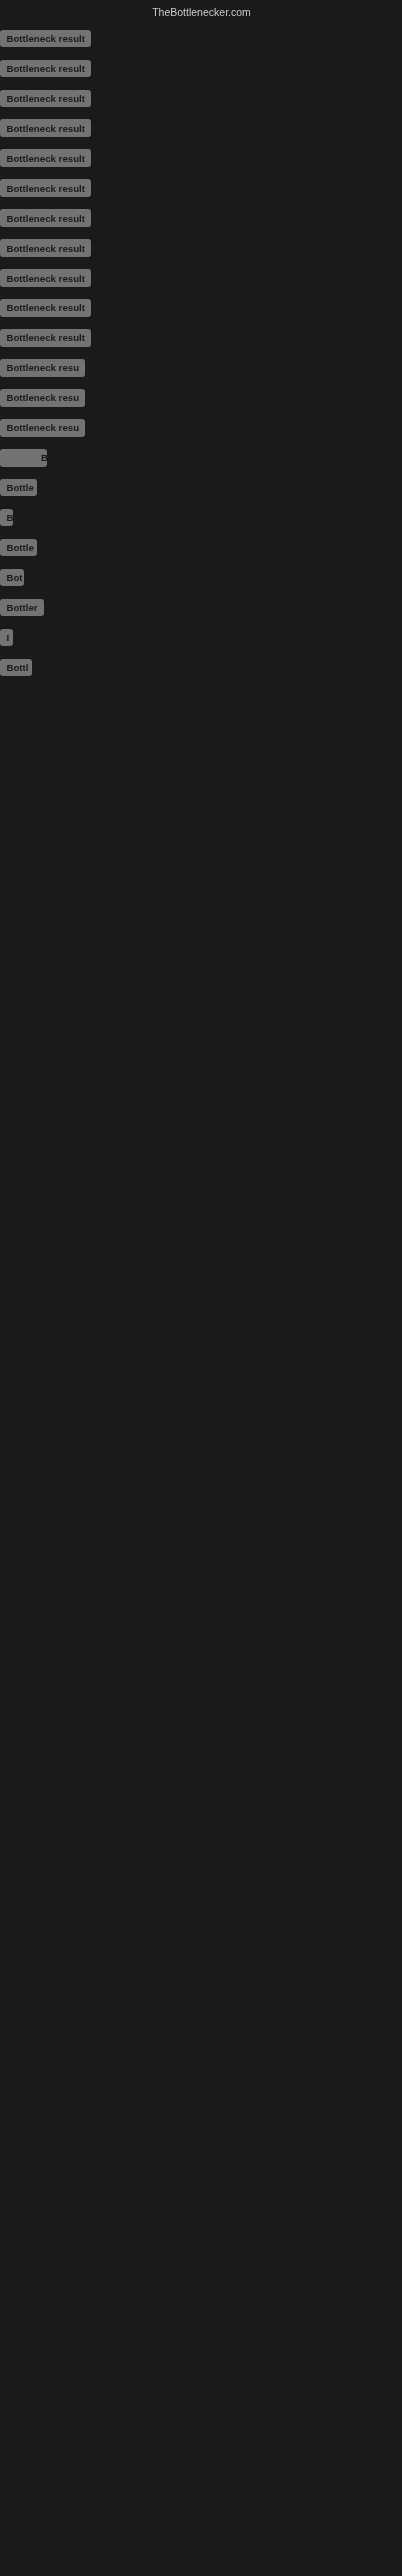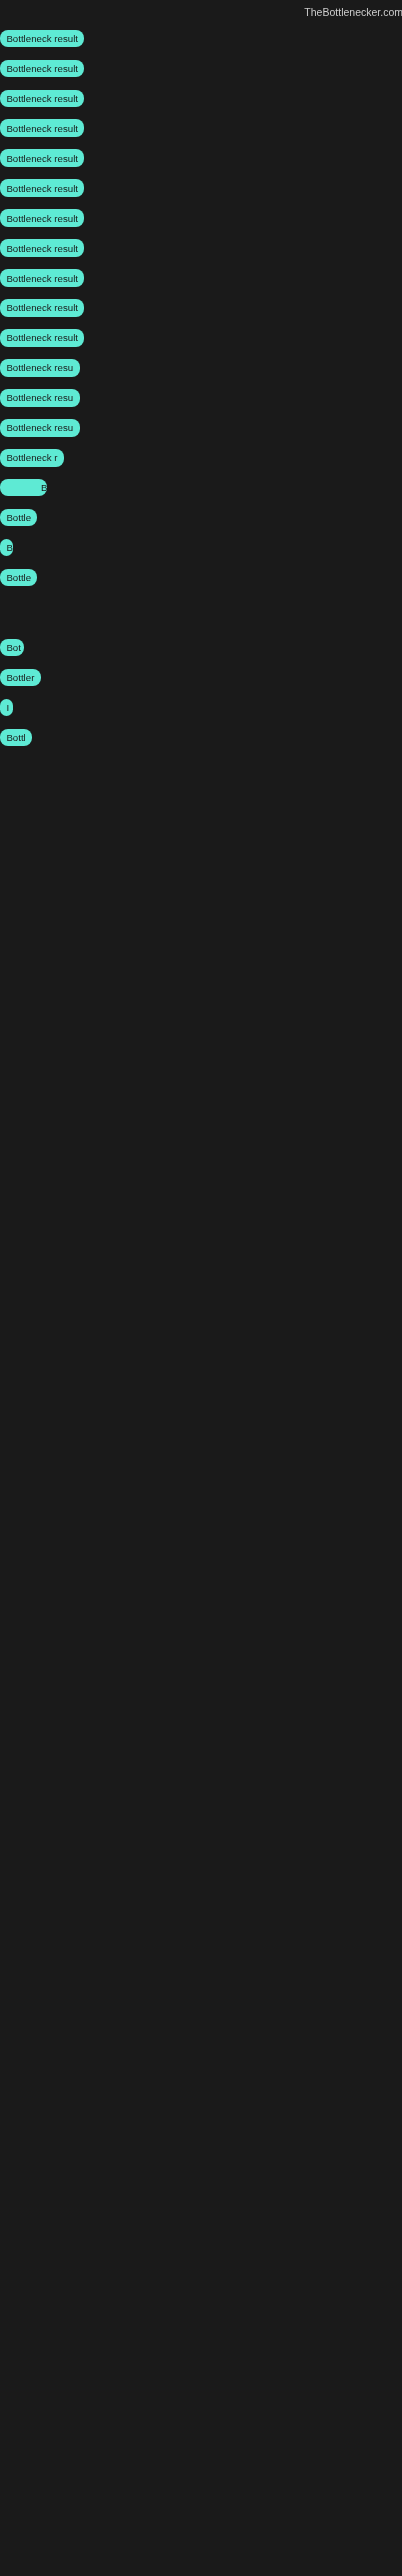--- a/index.html
+++ b/index.html
@@ -10,40 +10,40 @@
 
     body {
       width: 403px;
       min-height: 2576px;
       background-color: #1a1a1a;
       font-family: Arial, sans-serif;
       position: relative;
     }
 
     .site-header {
-      text-align: right;
+      text-align: center;
       padding: 6.4px 0 3.2px 0;
       color: #cccccc;
       font-size: 10.5px;
       font-weight: normal;
     }
 
     .bottleneck-item {
       margin: 0;
       padding: 4.8px 0 4.8px 0;
     }
 
     .bottleneck-badge {
       display: inline-block;
-      background-color: #5eead4;
+      background-color: #737373;
       color: #1a1a1a;
       font-size: 9.7px;
-      font-weight: normal;
+      font-weight: bold;
       padding: 3.2px 6.4px;
-      border-radius: 8px;
+      border-radius: 3px;
       white-space: nowrap;
       overflow: hidden;
     }
 
     .items-container {
       padding: 3.2px 0 0 0;
     }
   </style>
 </head>
 <body>
@@ -60,23 +60,22 @@
     <div class="bottleneck-item"><span class="bottleneck-badge" style="max-width: 97px;">Bottleneck result</span></div>
     <div class="bottleneck-item"><span class="bottleneck-badge" style="max-width: 97px;">Bottleneck result</span></div>
     <div class="bottleneck-item"><span class="bottleneck-badge" style="max-width: 97px;">Bottleneck result</span></div>
     <div class="bottleneck-item"><span class="bottleneck-badge" style="max-width: 97px;">Bottleneck result</span></div>
     <div class="bottleneck-item"><span class="bottleneck-badge" style="max-width: 97px;">Bottleneck result</span></div>
     <div class="bottleneck-item"><span class="bottleneck-badge" style="max-width: 97px;">Bottleneck result</span></div>
     <div class="bottleneck-item"><span class="bottleneck-badge" style="max-width: 97px;">Bottleneck result</span></div>
     <div class="bottleneck-item"><span class="bottleneck-badge" style="max-width: 87px;">Bottleneck resu</span></div>
     <div class="bottleneck-item"><span class="bottleneck-badge" style="max-width: 87px;">Bottleneck resu</span></div>
     <div class="bottleneck-item"><span class="bottleneck-badge" style="max-width: 87px;">Bottleneck resu</span></div>
-    <div class="bottleneck-item"><span class="bottleneck-badge" style="max-width: 71px;">Bottleneck r</span></div>
     <div class="bottleneck-item"><span class="bottleneck-badge" style="max-width: 42px; padding-left: 41px;">Bottler</span></div>
     <div class="bottleneck-item"><span class="bottleneck-badge" style="max-width: 37px;">Bottle</span></div>
     <div class="bottleneck-item"><span class="bottleneck-badge" style="max-width: 13px;">B</span></div>
     <div class="bottleneck-item"><span class="bottleneck-badge" style="max-width: 37px;">Bottle</span></div>
-    <div class="bottleneck-item"><span class="bottleneck-badge" style="max-width: 24px; margin-top: 40px;">Bot</span></div>
+    <div class="bottleneck-item"><span class="bottleneck-badge" style="max-width: 24px;">Bot</span></div>
     <div class="bottleneck-item"><span class="bottleneck-badge" style="max-width: 45px;">Bottler</span></div>
     <div class="bottleneck-item"><span class="bottleneck-badge" style="max-width: 8px;">I</span></div>
     <div class="bottleneck-item"><span class="bottleneck-badge" style="max-width: 32px;">Bottl</span></div>
   </div>
 
 
 </body></html>

